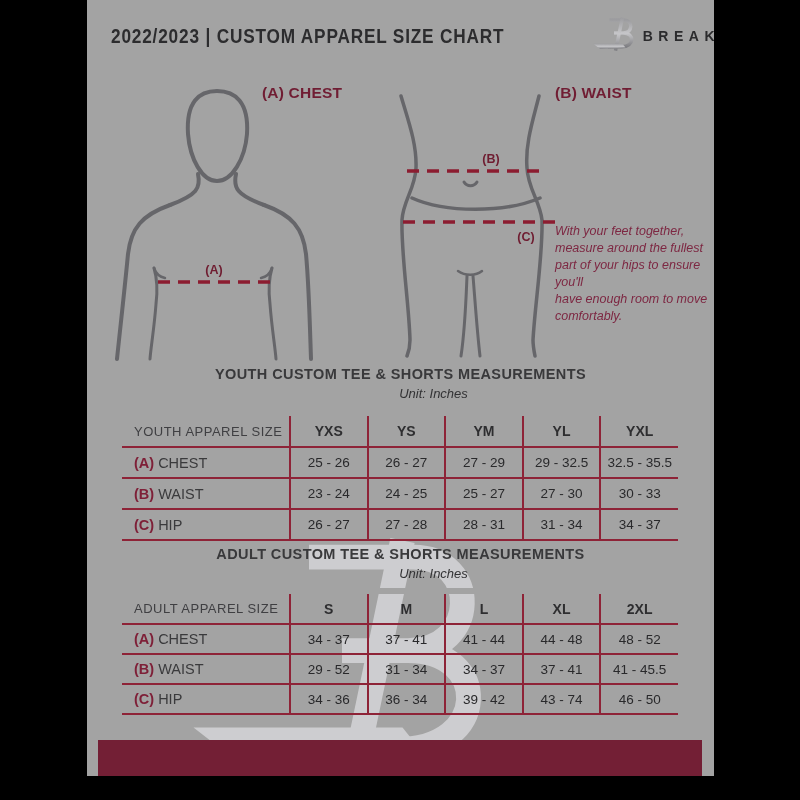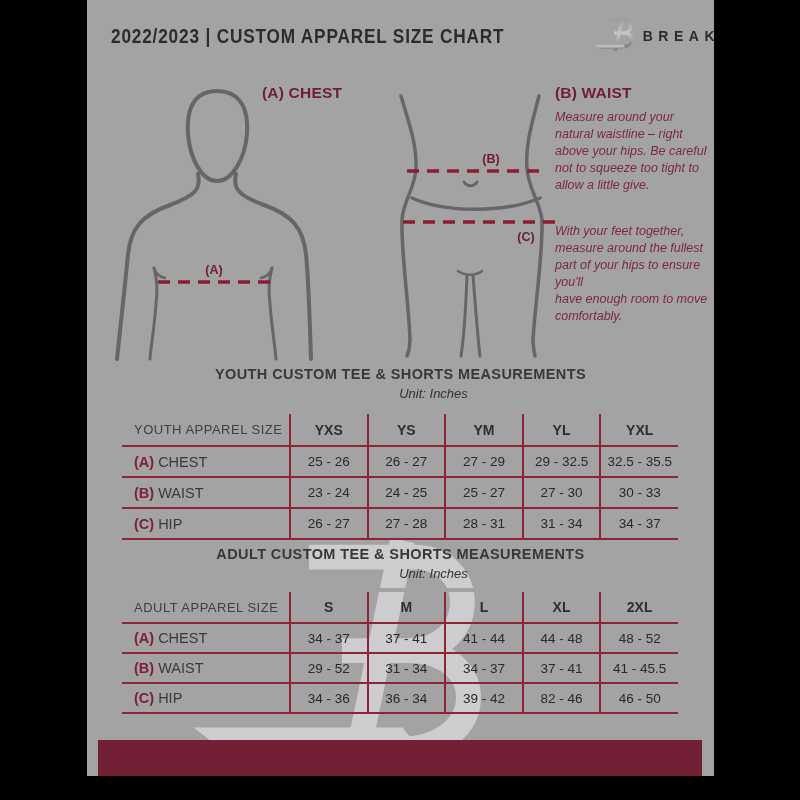--- a/index.html
+++ b/index.html
@@ -52,21 +52,21 @@
   .sec-unit{
     position:absolute;left:17px;width:627px;text-align:center;
     font-style:italic;font-size:13px;color:#323234;padding-left:16px;
   }
   .size-table{
     position:absolute;left:35px;width:556px;border-collapse:collapse;table-layout:fixed;
   }
   .size-table col.c0{width:30.2%;}
   .size-table col.cv{width:13.96%;}
   .size-table tr{border-bottom:2px solid #8e2337;}
-  .size-table tr.head{border-top:4px solid #a3a3a3;}
+  .size-table tr.head{border-top:6px solid #a3a3a3;}
   .size-table td{border-left:2px solid #8e2337;padding:0;text-align:center;vertical-align:middle;}
   .size-table td:first-child{border-left:none;text-align:left;padding-left:12px;}
   .yt tr{height:31px;} .yt tr.head{height:34px;}
   .at tr{height:30px;} .at tr.head{height:33px;}
   .lbl-head{font-size:13px;letter-spacing:.5px;color:#3f3f42;}
   .size-cell{font-weight:bold;font-size:14px;color:#2e2e30;}
   .row-lbl{font-size:14.5px;color:#3a3a3c;}
   .pfx{font-weight:bold;color:#7e2038;margin-right:4px;}
   .val{font-size:13.5px;color:#29292b;}
   
@@ -137,21 +137,20 @@
       <text class="lbl-txt" x="104" y="71" text-anchor="middle">(B)</text>
       <line x1="16" y1="130" x2="173" y2="130" stroke="#8c1c30" stroke-width="3.5" stroke-dasharray="12 8"></line>
       <text class="lbl-txt" x="139" y="149" text-anchor="middle">(C)</text>
     </svg>
 
     <div class="guide guide-chest">
       <div class="guide-h">(A) CHEST</div>
     </div>
     <div class="guide guide-waist">
       <div class="guide-h">(B) WAIST</div>
-      <div class="guide-p">Measure around your natural waistline – right above your hips. Be careful not to squeeze too tight to allow a little give.</div>
     </div>
     <div class="guide guide-hips">
       <div class="guide-p">With your feet together, measure around the fullest part of your hips to ensure you'll
 have enough room to move comfortably.</div>
     </div>
 
     <div class="sec-title" style="top:366px">YOUTH CUSTOM TEE &amp; SHORTS MEASUREMENTS</div>
     <div class="sec-unit" style="top:386px">Unit: Inches</div>
 
     <table class="size-table yt" style="top:410px">
@@ -234,21 +233,21 @@
         <td class="val">31 - 34</td>
         <td class="val">34 - 37</td>
         <td class="val">37 - 41</td>
         <td class="val">41 - 45.5</td>
       </tr>
       <tr>
         <td class="row-lbl"><span class="pfx">(C)</span><span>HIP</span></td>
         <td class="val">34 - 36</td>
         <td class="val">36 - 34</td>
         <td class="val">39 - 42</td>
-        <td class="val">82 - 46</td>
+        <td class="val">43 - 74</td>
         <td class="val">46 - 50</td>
       </tr>
     </tbody>
       </table>
 
     <div class="footer-bar"></div>
   </div>
 </div>
 
 </body></html>

